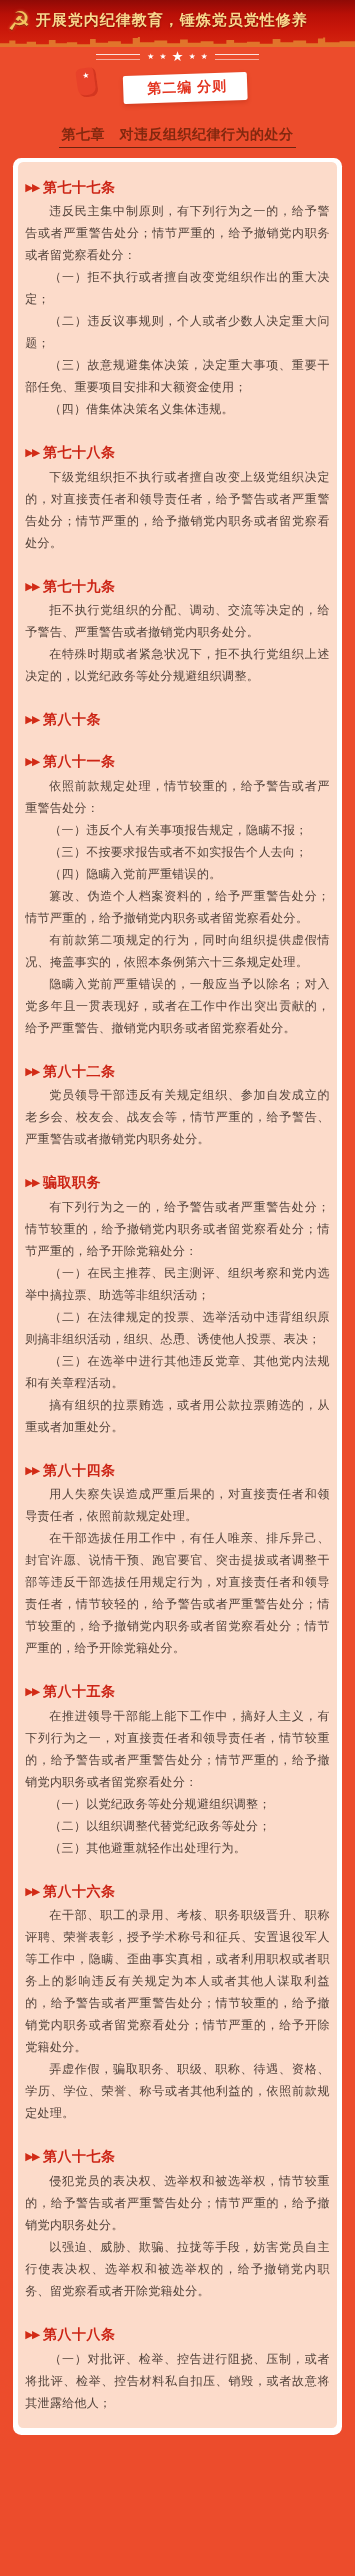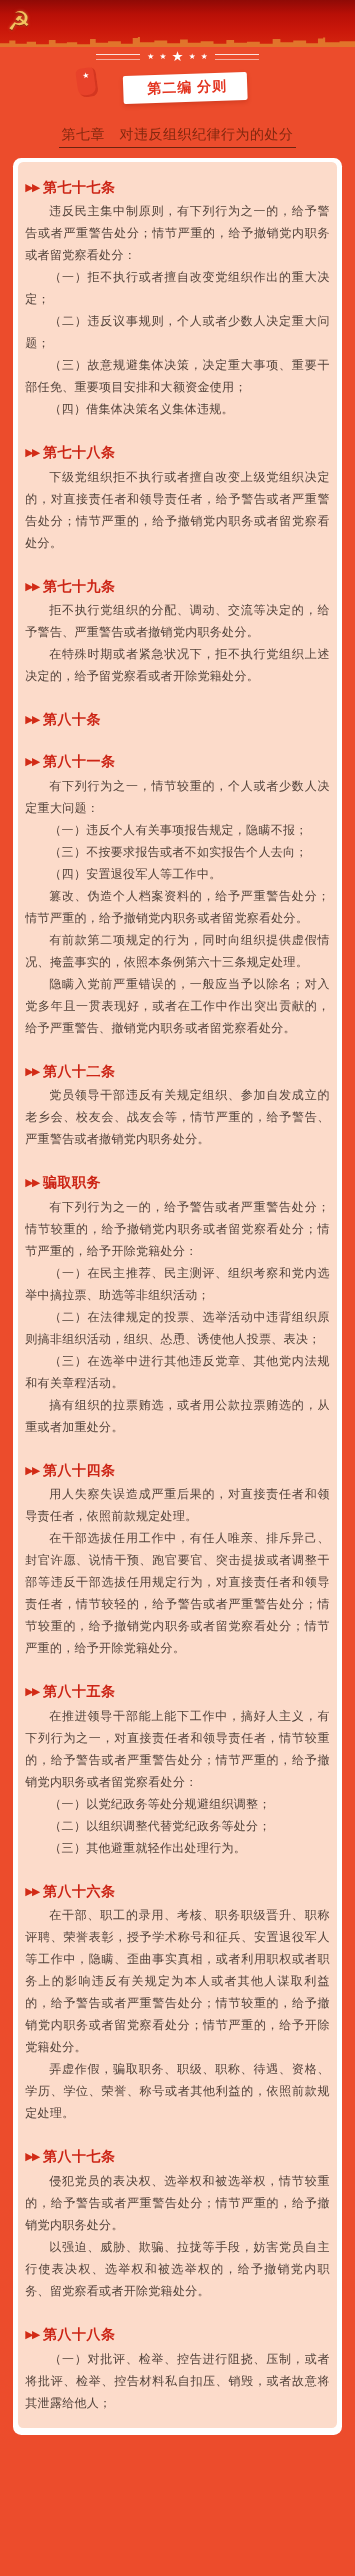--- a/index.html
+++ b/index.html
@@ -49,21 +49,21 @@
     width:19.6px;height:29px;background:#e8422a;border-radius:5.2px 6.2px 7.2px 9.3px;
     box-shadow:inset -2.1px -2.1px 0 rgba(150,20,5,.25);
     display:flex;align-items:flex-start;justify-content:center;
   }
   .ribbon-star{color:#ffffff;font-size:7.7px;margin-top:3.1px;}
   
   .chapter{
     margin-top:24px;text-align:center;
   }
   .chapter-text{
-    display:inline-block;font-size:14px;font-weight:normal;color:#83280f;
+    display:inline-block;font-size:14px;font-weight:bold;color:#83280f;
     letter-spacing:0.5px;padding:0 2.1px 3.6px 2.1px;border-bottom:1.5px solid #6d2410;
   }
   
   .card{
     margin:9.3px 13px 0 13px;background:#ffffff;border-radius:8.2px;
     padding:4.6px 4.6px 7.2px 4.6px;position:relative;box-sizing:border-box;
   }
   .card-pink{
     background:#fcdbca;border-radius:5.2px;
     padding:11.3px 7.7px 14.4px 7.7px;
@@ -83,20 +83,21 @@
     text-indent:2em;text-align:justify;text-justify:inter-ideograph;
     letter-spacing:0.3px;
   }
 </style>
 </head>
 <body>
 
 <div class="banner">
   <div class="banner-inner">
     <span class="emblem">☭</span>
+    <span class="banner-title">开展党内纪律教育，锤炼党员党性修养</span>
   </div>
   <svg class="skyline" viewBox="0 0 690 22" preserveAspectRatio="none">
     <path fill="#e9a33c" opacity="0.75" d="M0,22 L0,14 L18,14 L18,9 L30,9 L30,15 L52,15 L52,11 L70,11 L70,16 L95,16 L95,8 L108,8 L108,14 L130,14 L130,12 L150,12 L150,16 L175,16 L175,6 L186,6 L186,13 L210,13 L210,10 L235,10 L235,15 L258,15 L258,4 L268,4 L268,2 L272,2 L272,12 L300,12 L300,9 L325,9 L325,14 L350,14 L350,7 L365,7 L365,13 L390,13 L390,10 L415,10 L415,15 L440,15 L440,8 L455,8 L455,13 L480,13 L480,11 L505,11 L505,15 L530,15 L530,6 L545,6 L545,12 L570,12 L570,9 L595,9 L595,14 L618,14 L618,5 L628,5 L628,3 L632,3 L632,12 L660,12 L660,10 L690,10 L690,22 Z"></path>
   </svg>
 </div>
 
 <div class="star-divider">
   <span class="divider-line"></span>
   <span class="star-small">★</span>
   <span class="star-small">★</span>
@@ -140,39 +141,39 @@
     </div>
   <p class="body-p">下级党组织拒不执行或者擅自改变上级党组织决定的，对直接责任者和领导责任者，给予警告或者严重警告处分；情节严重的，给予撤销党内职务或者留党察看处分。</p>
       </section>
 
   <section class="article">
     <div class="article-head">
       <span class="arrow-icon">▶▶</span>
       <span class="article-title">第七十九条</span>
     </div>
   <p class="body-p">拒不执行党组织的分配、调动、交流等决定的，给予警告、严重警告或者撤销党内职务处分。</p>
-        <p class="body-p">在特殊时期或者紧急状况下，拒不执行党组织上述决定的，给予留党察看或者开除党籍处分。</p>
+        <p class="body-p">在特殊时期或者紧急状况下，拒不执行党组织上述决定的，以党纪政务等处分规避组织调整。</p>
       </section>
 
   <section class="article">
     <div class="article-head">
       <span class="arrow-icon">▶▶</span>
       <span class="article-title">第八十条</span>
     </div>
       </section>
 
   <section class="article">
     <div class="article-head">
       <span class="arrow-icon">▶▶</span>
       <span class="article-title">第八十一条</span>
     </div>
-  <p class="body-p">有下列行为之一，情节较重的，个人或者少数人决定重大问题：</p>
+  <p class="body-p">依照前款规定处理，情节较重的，给予警告或者严重警告处分：</p>
         <p class="body-p">（一）违反个人有关事项报告规定，隐瞒不报；</p>
         <p class="body-p">（三）不按要求报告或者不如实报告个人去向；</p>
-        <p class="body-p">（四）安置退役军人等工作中。</p>
+        <p class="body-p">（四）隐瞒入党前严重错误的。</p>
         <p class="body-p">篡改、伪造个人档案资料的，给予严重警告处分；情节严重的，给予撤销党内职务或者留党察看处分。</p>
         <p class="body-p">有前款第二项规定的行为，同时向组织提供虚假情况、掩盖事实的，依照本条例第六十三条规定处理。</p>
         <p class="body-p">隐瞒入党前严重错误的，一般应当予以除名；对入党多年且一贯表现好，或者在工作中作出突出贡献的，给予严重警告、撤销党内职务或者留党察看处分。</p>
       </section>
 
   <section class="article">
     <div class="article-head">
       <span class="arrow-icon">▶▶</span>
       <span class="article-title">第八十二条</span>
     </div>

